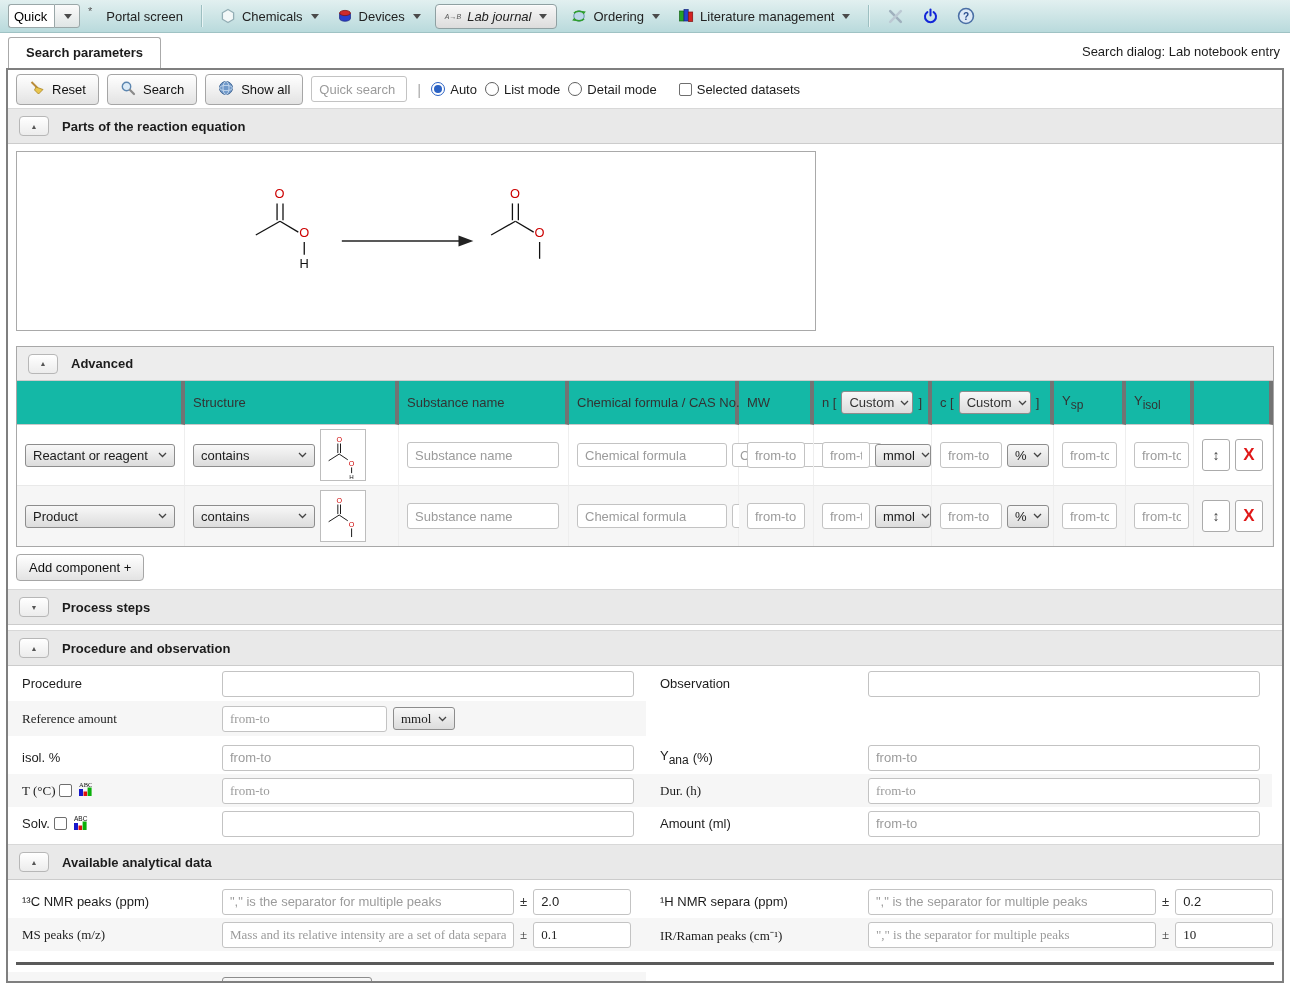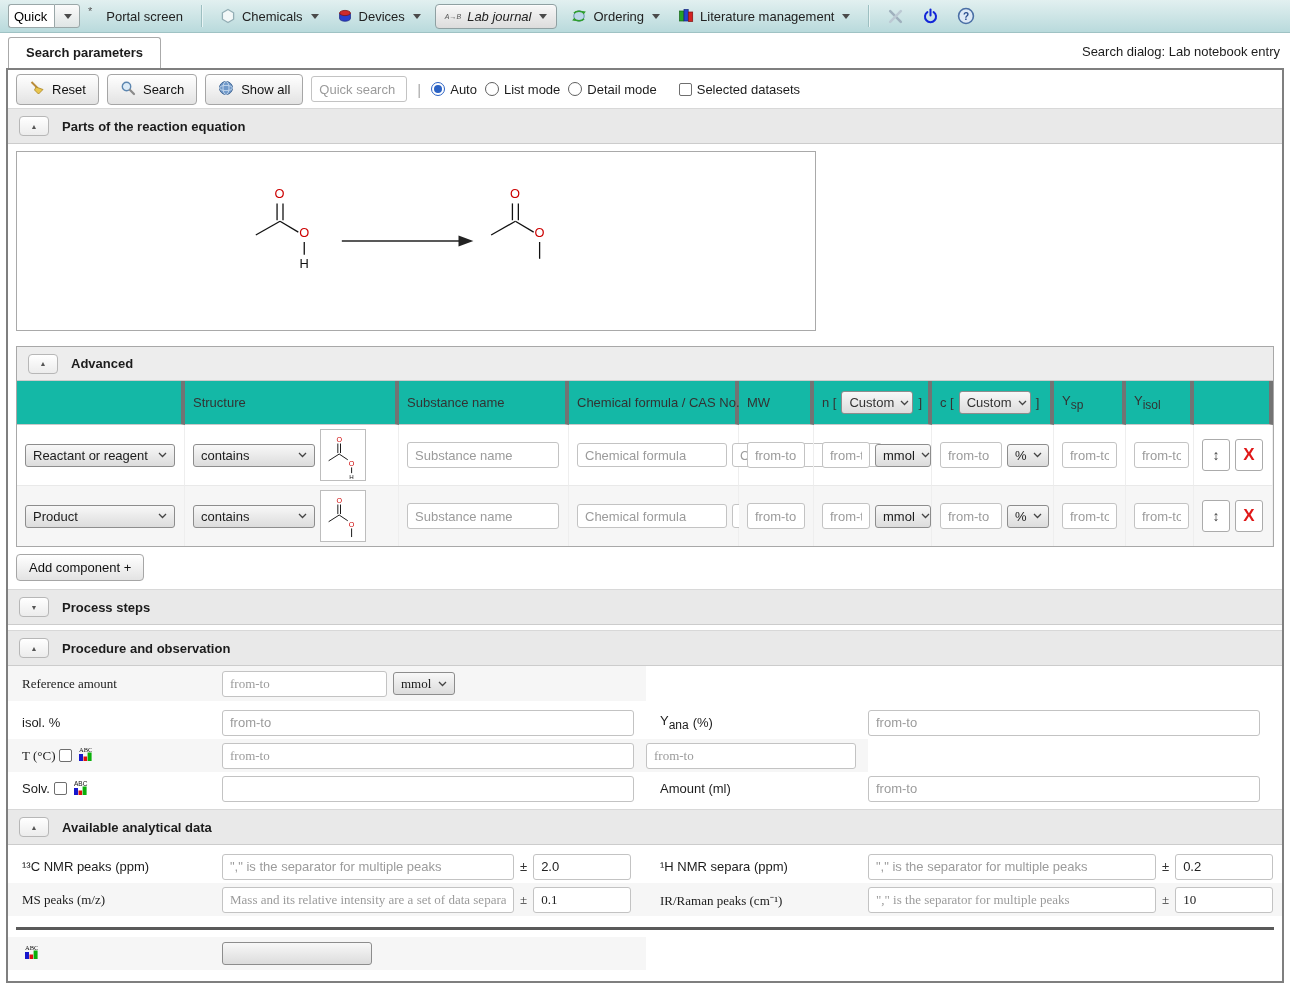--- a/index.html
+++ b/index.html
@@ -485,20 +485,30 @@
   <div class="sec">
     <span class="collapse-btn">▼</span>
     <span class="sec-title">Process steps</span>
   </div>
 
   <div class="sec" style="margin-top:5px">
     <span class="collapse-btn">▲</span>
     <span class="sec-title">Procedure and observation</span>
   </div>
 
+  <div class="form-row">
+    <div class="flabel">Procedure</div>
+    <div class="fcell">
+        <input class="ti wide" style="">
+      </div>
+    <div class="flabel">Observation</div>
+    <div class="fcell">
+        <input class="ti wide" style="">
+      </div>
+  </div>
 
   <div class="form-row">
     <div class="flabel bg-g">Reference amount</div>
     <div class="fcell bg-g">
       <input class="ti" style="width: 165px;" placeholder="from-to">
       <span class="fsel" style="width:62px">
         <span>mmol</span>
         <svg class="chev" width="9" height="6">
             <path d="M1 1l3.5 3.5L8 1" stroke="#444" fill="none" stroke-width="1.3"></path>
           </svg>
@@ -531,20 +541,21 @@
           <text x="3" y="6.5" font-size="6.5" fill="#111">ABC</text>
           <rect x="3" y="9" width="4" height="7" fill="#1717cc"></rect>
           <rect x="7.5" y="11.5" width="3.6" height="4.5" fill="#e01010"></rect>
           <rect x="11.6" y="7.5" width="4" height="8.5" fill="#0ab00a"></rect>
         </svg>
       </span>
     </div>
     <div class="fcell bg-g">
       <input class="ti wide" placeholder="from-to" style="">
     </div>
+    <div class="flabel bg-g">Dur. (h)</div>
     <div class="fcell bg-g">
       <input class="ti wide" placeholder="from-to" style="">
     </div>
   </div>
 
   <div class="form-row fr-sm">
     <div class="flabel">
       <span>Solv.</span>
       <span class="cb"></span>
       <span>

